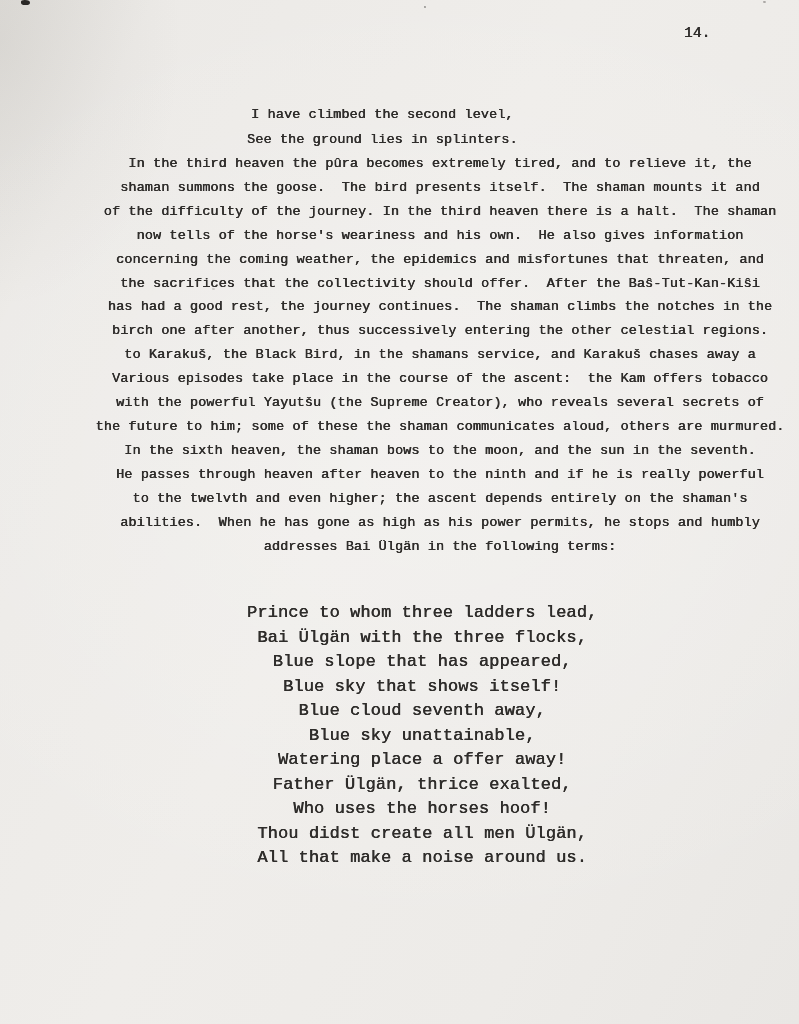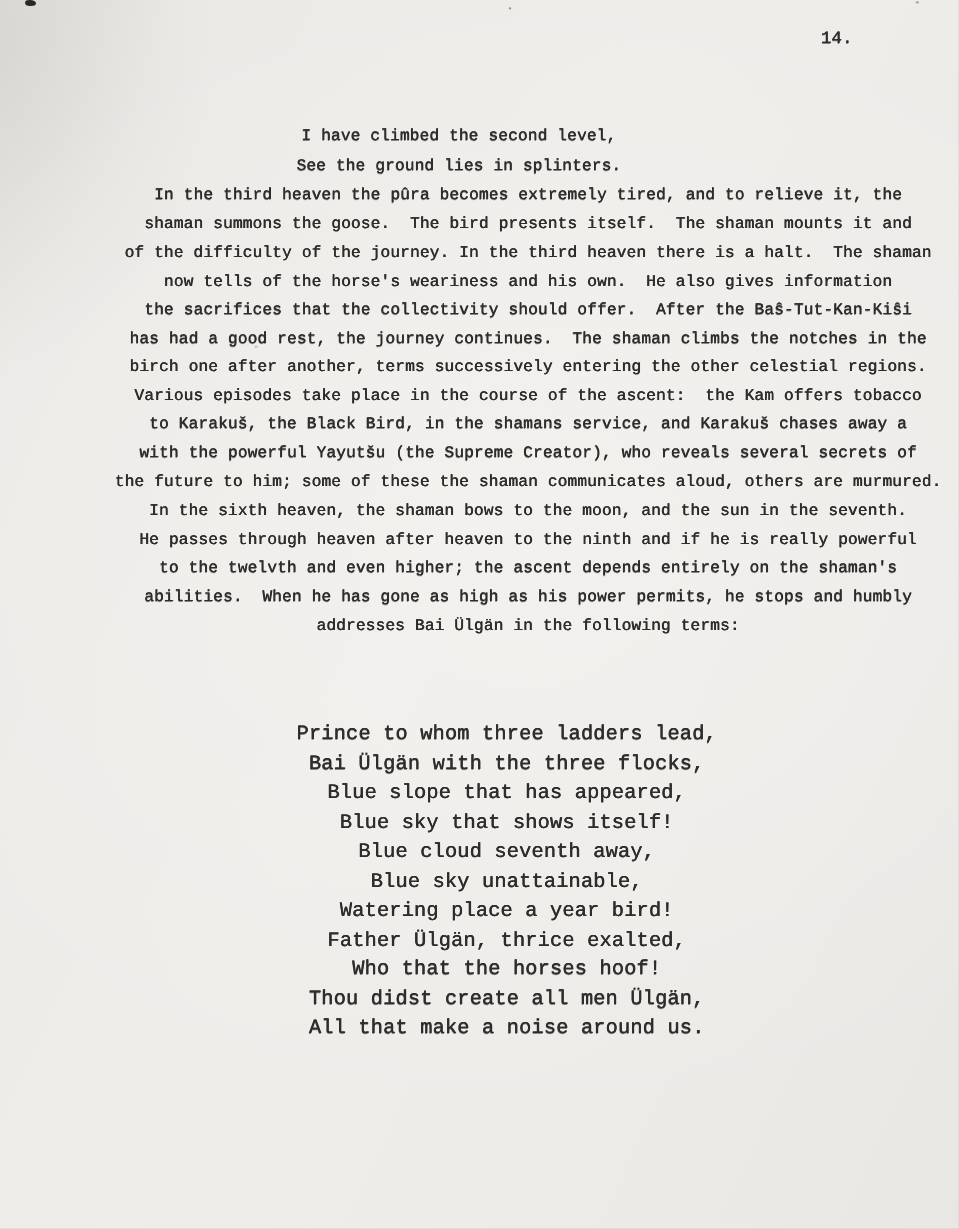--- a/index.html
+++ b/index.html
@@ -84,44 +84,45 @@
   <div class="verse-top">
       <div class="txt">I have climbed the second level,</div>
       <div class="txt">See the ground lies in splinters.</div>
     </div>
 
   <div class="para">
       <div class="txt">In the third heaven the pûra becomes extremely tired, and to relieve it, the</div>
       <div class="txt">shaman summons the goose.  The bird presents itself.  The shaman mounts it and</div>
       <div class="txt">of the difficulty of the journey. In the third heaven there is a halt.  The shaman</div>
       <div class="txt">now tells of the horse's weariness and his own.  He also gives information</div>
+      <div class="txt">concerning the coming weather, the epidemics and misfortunes that threaten, and</div>
       <div class="txt">the sacrifices that the collectivity should offer.  After the Baŝ-Tut-Kan-Kiŝi</div>
       <div class="txt">has had a good rest, the journey continues.  The shaman climbs the notches in the</div>
-      <div class="txt">birch one after another, terms successively entering the other celestial regions.</div>
+      <div class="txt">birch one after another, thus successively entering the other celestial regions.</div>
+      <div class="txt">to Karakuš, the Black Bird, in the shamans service, and Karakuš chases away a</div>
       <div class="txt">Various episodes take place in the course of the ascent:  the Kam offers tobacco</div>
-      <div class="txt">to Karakuš, the Black Bird, in the shamans service, and Karakuš chases away a</div>
       <div class="txt">with the powerful Yayutšu (the Supreme Creator), who reveals several secrets of</div>
       <div class="txt">the future to him; some of these the shaman communicates aloud, others are murmured.</div>
       <div class="txt">In the sixth heaven, the shaman bows to the moon, and the sun in the seventh.</div>
       <div class="txt">He passes through heaven after heaven to the ninth and if he is really powerful</div>
       <div class="txt">to the twelvth and even higher; the ascent depends entirely on the shaman's</div>
       <div class="txt">abilities.  When he has gone as high as his power permits, he stops and humbly</div>
       <div class="txt">addresses Bai Ülgän in the following terms:</div>
     </div>
 
   <div class="verse-bottom">
       <div class="txt">Prince to whom three ladders lead,</div>
       <div class="txt">Bai Ülgän with the three flocks,</div>
       <div class="txt">Blue slope that has appeared,</div>
       <div class="txt">Blue sky that shows itself!</div>
       <div class="txt">Blue cloud seventh away,</div>
       <div class="txt">Blue sky unattainable,</div>
-      <div class="txt">Watering place a year bird!</div>
+      <div class="txt">Watering place a offer away!</div>
       <div class="txt">Father Ülgän, thrice exalted,</div>
-      <div class="txt">Who that the horses hoof!</div>
+      <div class="txt">Who uses the horses hoof!</div>
       <div class="txt">Thou didst create all men Ülgän,</div>
       <div class="txt">All that make a noise around us.</div>
     </div>
 
   <div class="speck s1"></div>
   <div class="speck s2"></div>
   <div class="speck s3"></div>
   <div class="speck s4"></div>
 
 </div>

